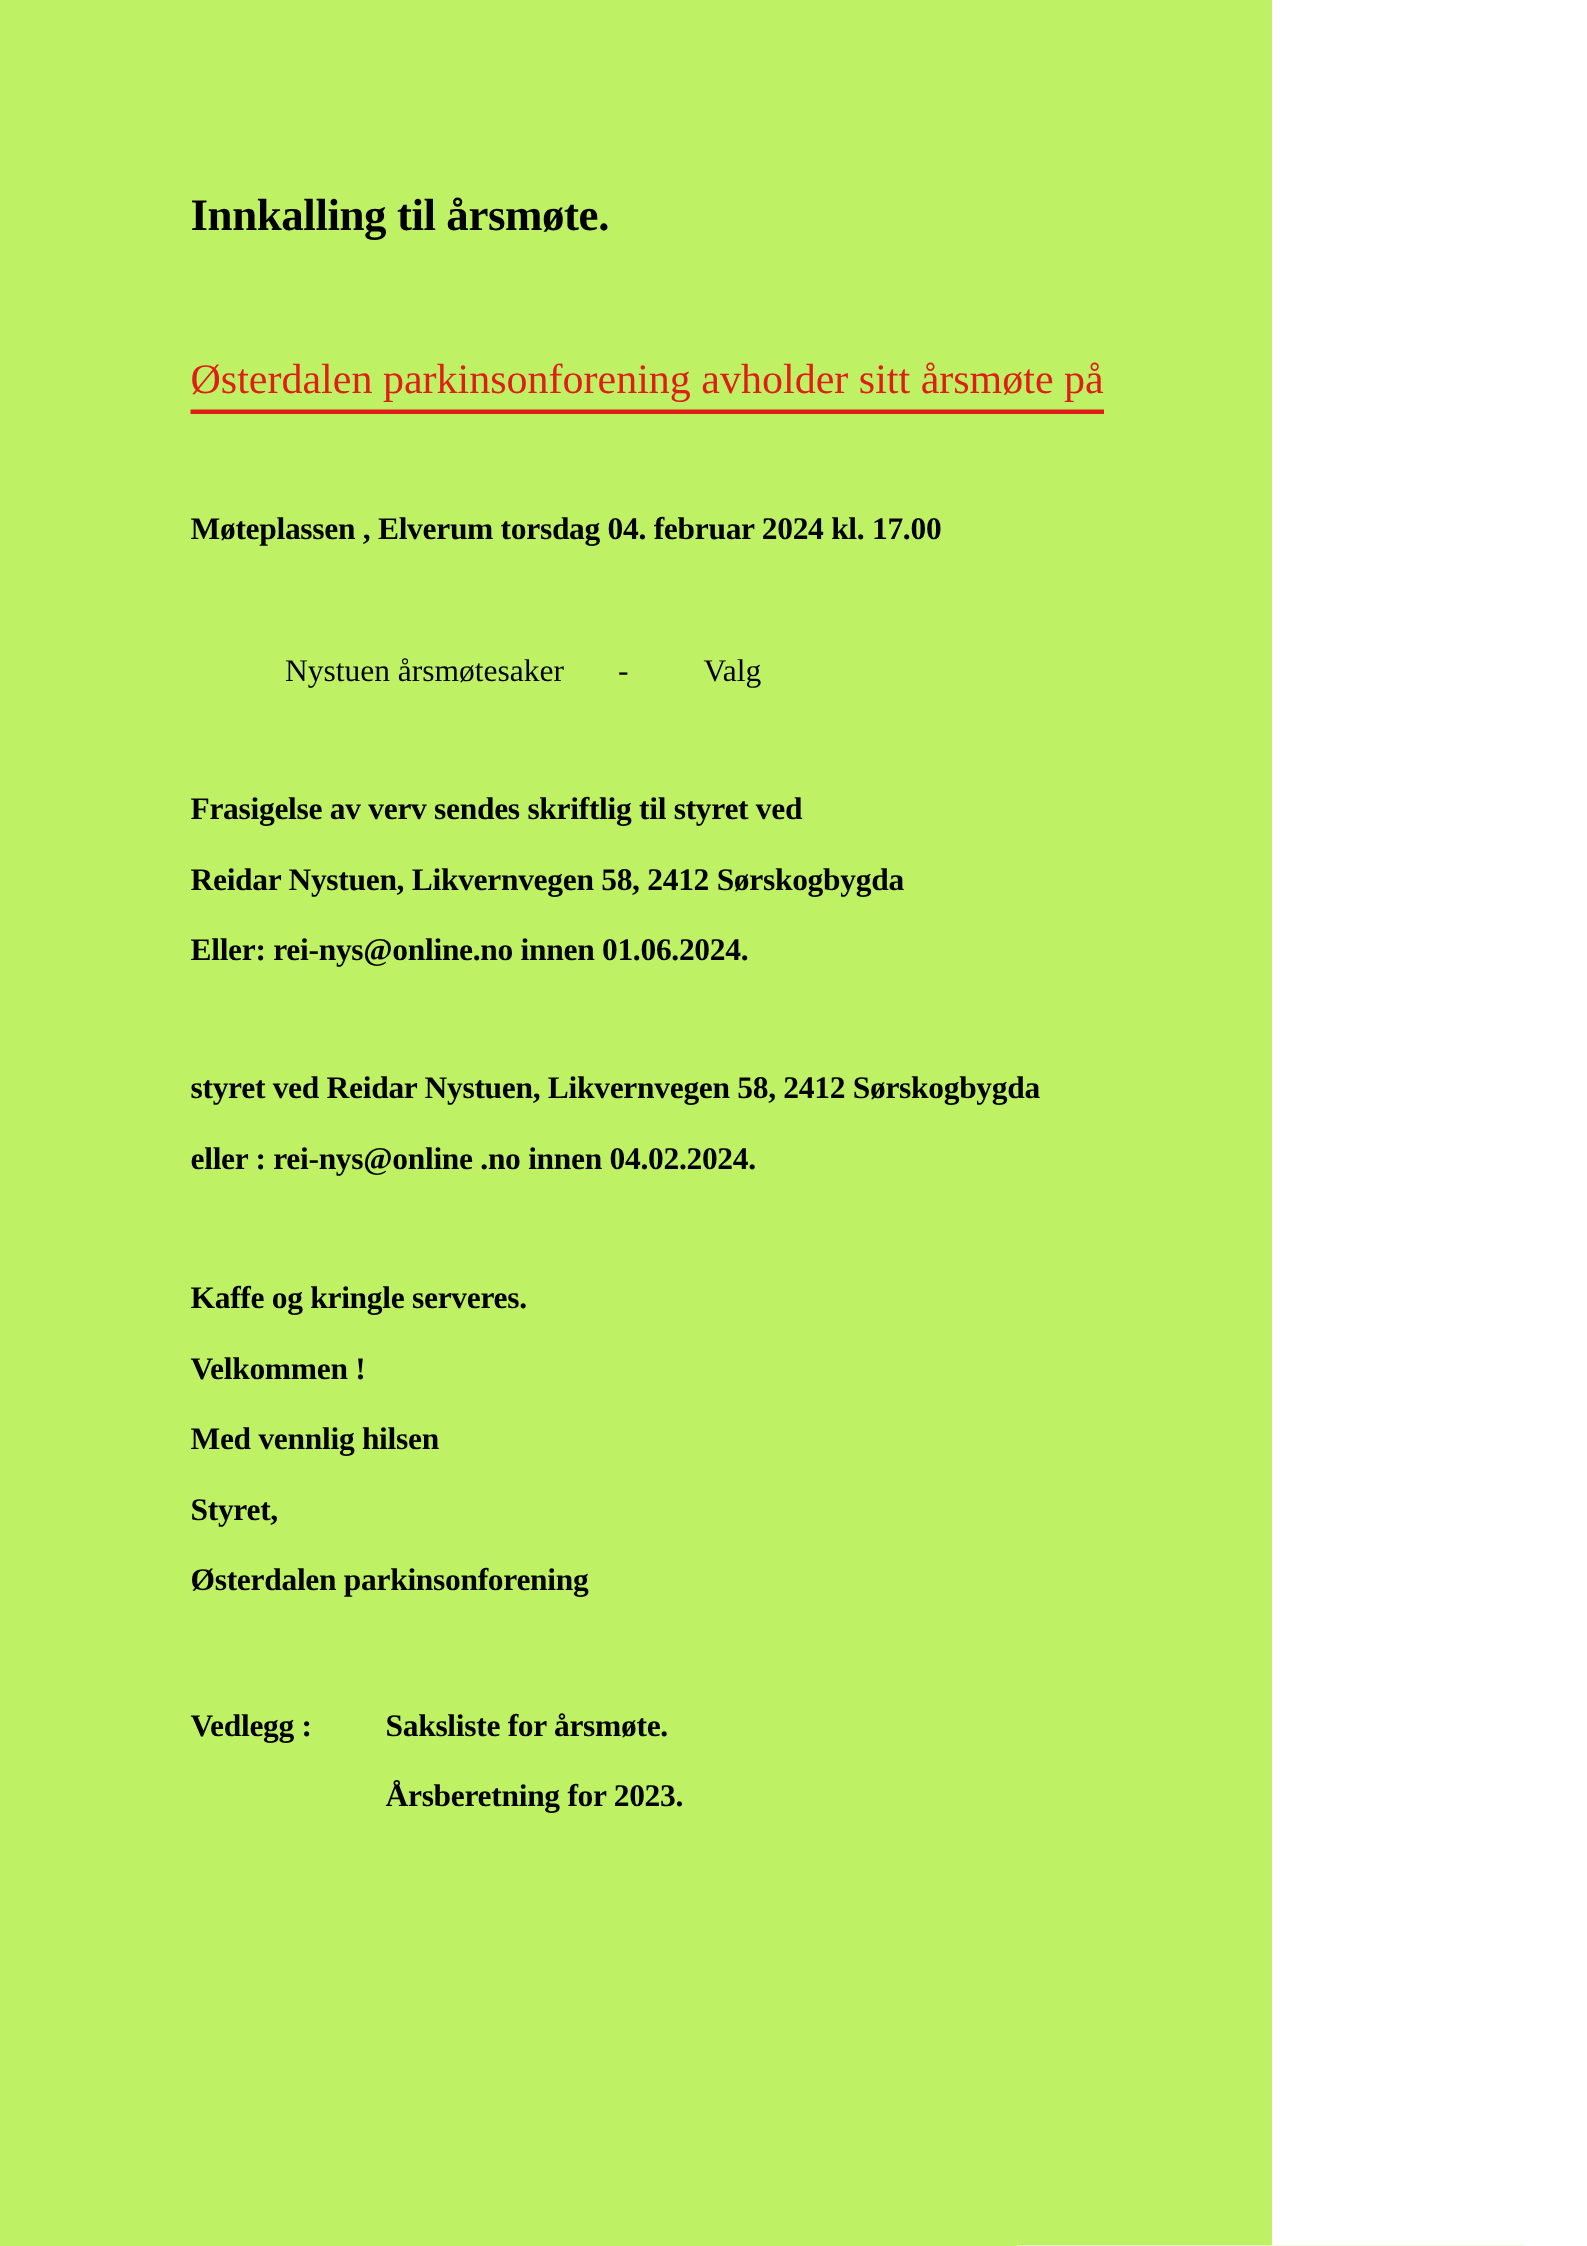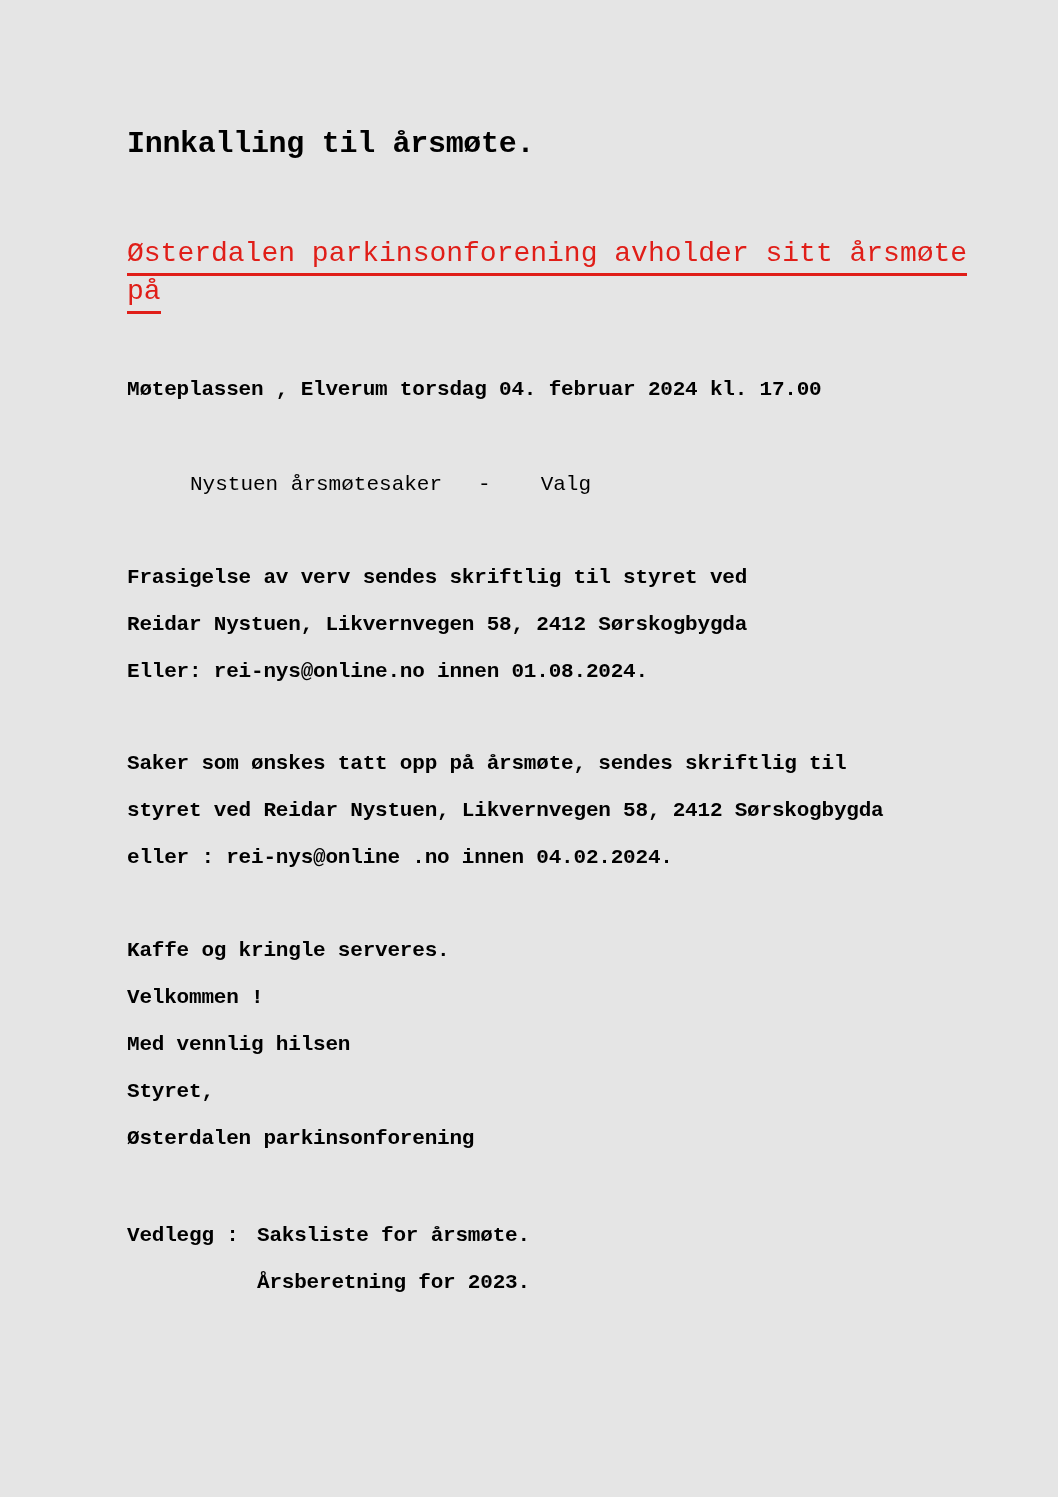--- a/index.html
+++ b/index.html
@@ -3,26 +3,26 @@
 <meta charset="utf-8">
 <title>Innkalling til årsmøte</title>
 <style>
   html, body {
     margin: 0;
     padding: 0;
     background: #ffffff;
   }
   .page {
     position: relative;
-    width: 1058px;
+    width: 848px;
     height: 1497px;
-    background: #e5e5e5;
+    background: #bef264;
     box-sizing: border-box;
     padding: 126px 80px 0 127px;
-    font-family: Liberation Mono, monospace;
+    font-family: Liberation Serif, serif;
     color: #000000;
     overflow: hidden;
   }
   .doc-title {
     margin: 0 0 73px 0;
     font-size: 30px;
     font-weight: bold;
     line-height: 36px;
     letter-spacing: -0.3px;
   }
@@ -83,25 +83,24 @@
 
   <h2 class="red-heading"><span class="underlined">Østerdalen parkinsonforening avholder sitt årsmøte på</span></h2>
 
   <p class="meeting-line">Møteplassen , Elverum torsdag 04. februar 2024 kl. 17.00</p>
 
   <p class="agenda-line"><span>Nystuen årsmøtesaker</span><span class="agenda-sep">-</span><span class="agenda-item2">Valg</span></p>
 
   <div class="para gap-after-block1">
     <p>Frasigelse av verv sendes skriftlig til styret ved</p>
     <p>Reidar Nystuen, Likvernvegen 58, 2412 Sørskogbygda</p>
-    <p>Eller: rei-nys@online.no innen 01.08.2024.</p>
+    <p>Eller: rei-nys@online.no innen 01.06.2024.</p>
   </div>
 
   <div class="para gap-after-block2">
-    <p>Saker som ønskes tatt opp på årsmøte, sendes skriftlig til</p>
     <p>styret ved Reidar Nystuen, Likvernvegen 58, 2412 Sørskogbygda</p>
     <p>eller : rei-nys@online .no  innen 04.02.2024.</p>
   </div>
 
   <div class="para gap-after-block3">
     <p>Kaffe og kringle serveres.</p>
     <p>Velkommen !</p>
     <p>Med vennlig hilsen</p>
     <p>Styret,</p>
     <p>Østerdalen parkinsonforening</p>

